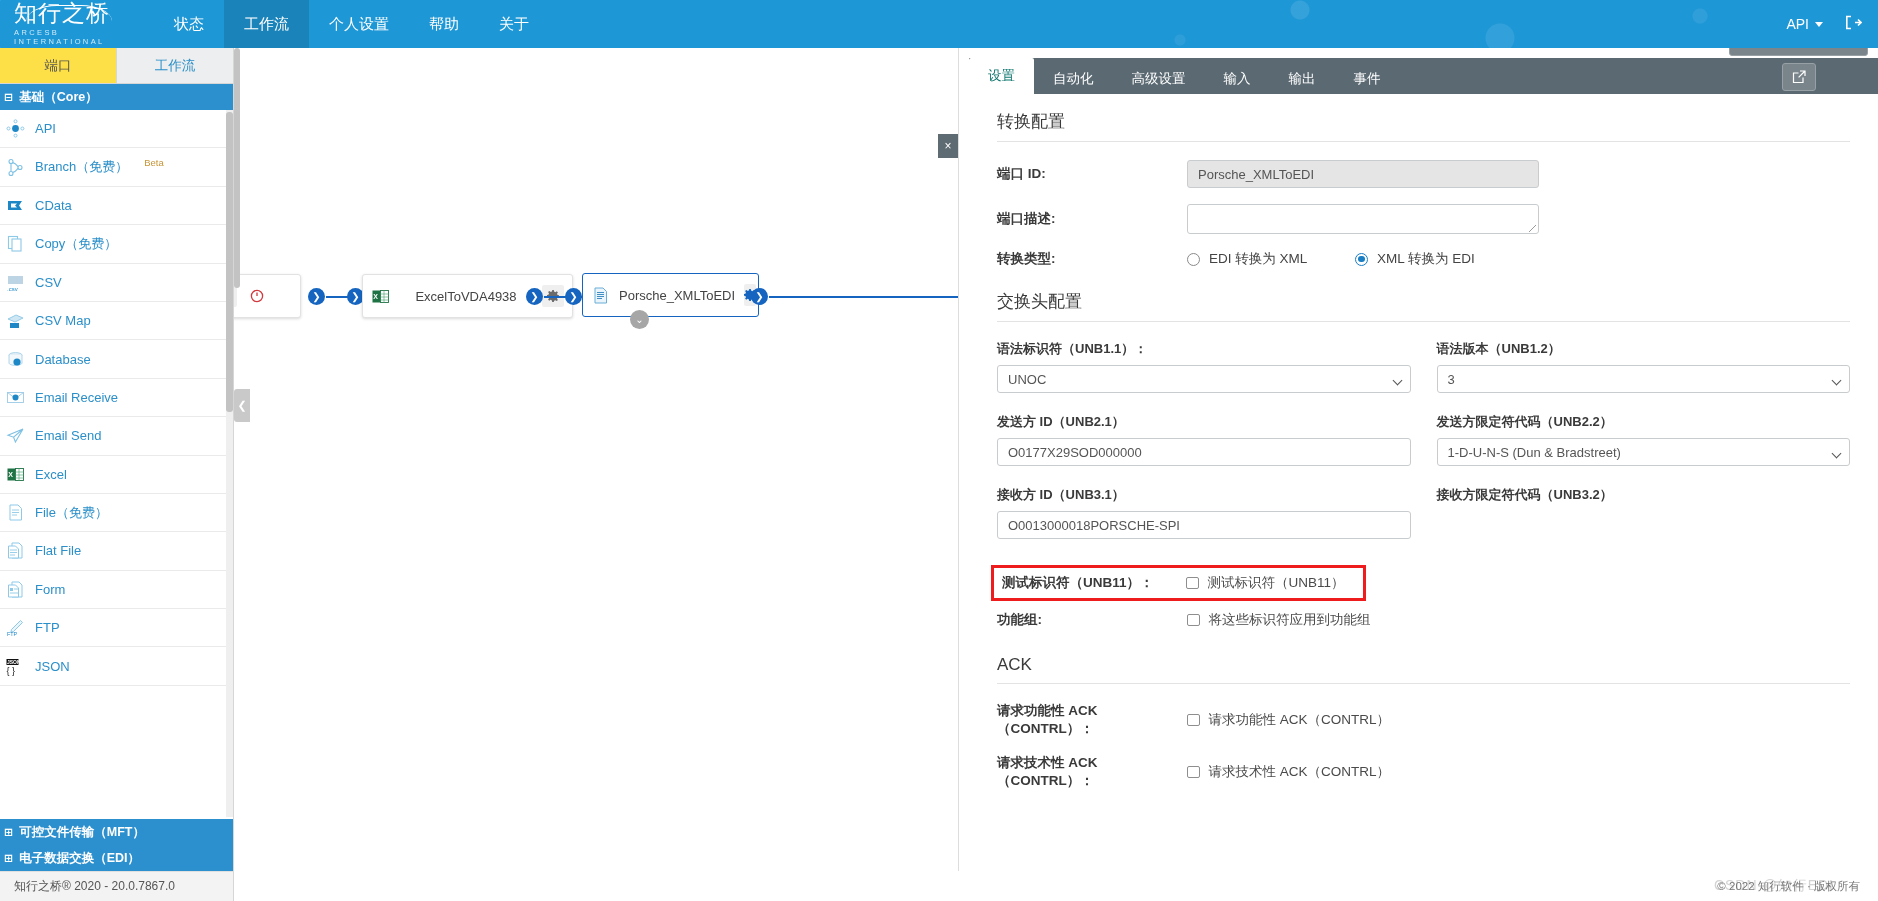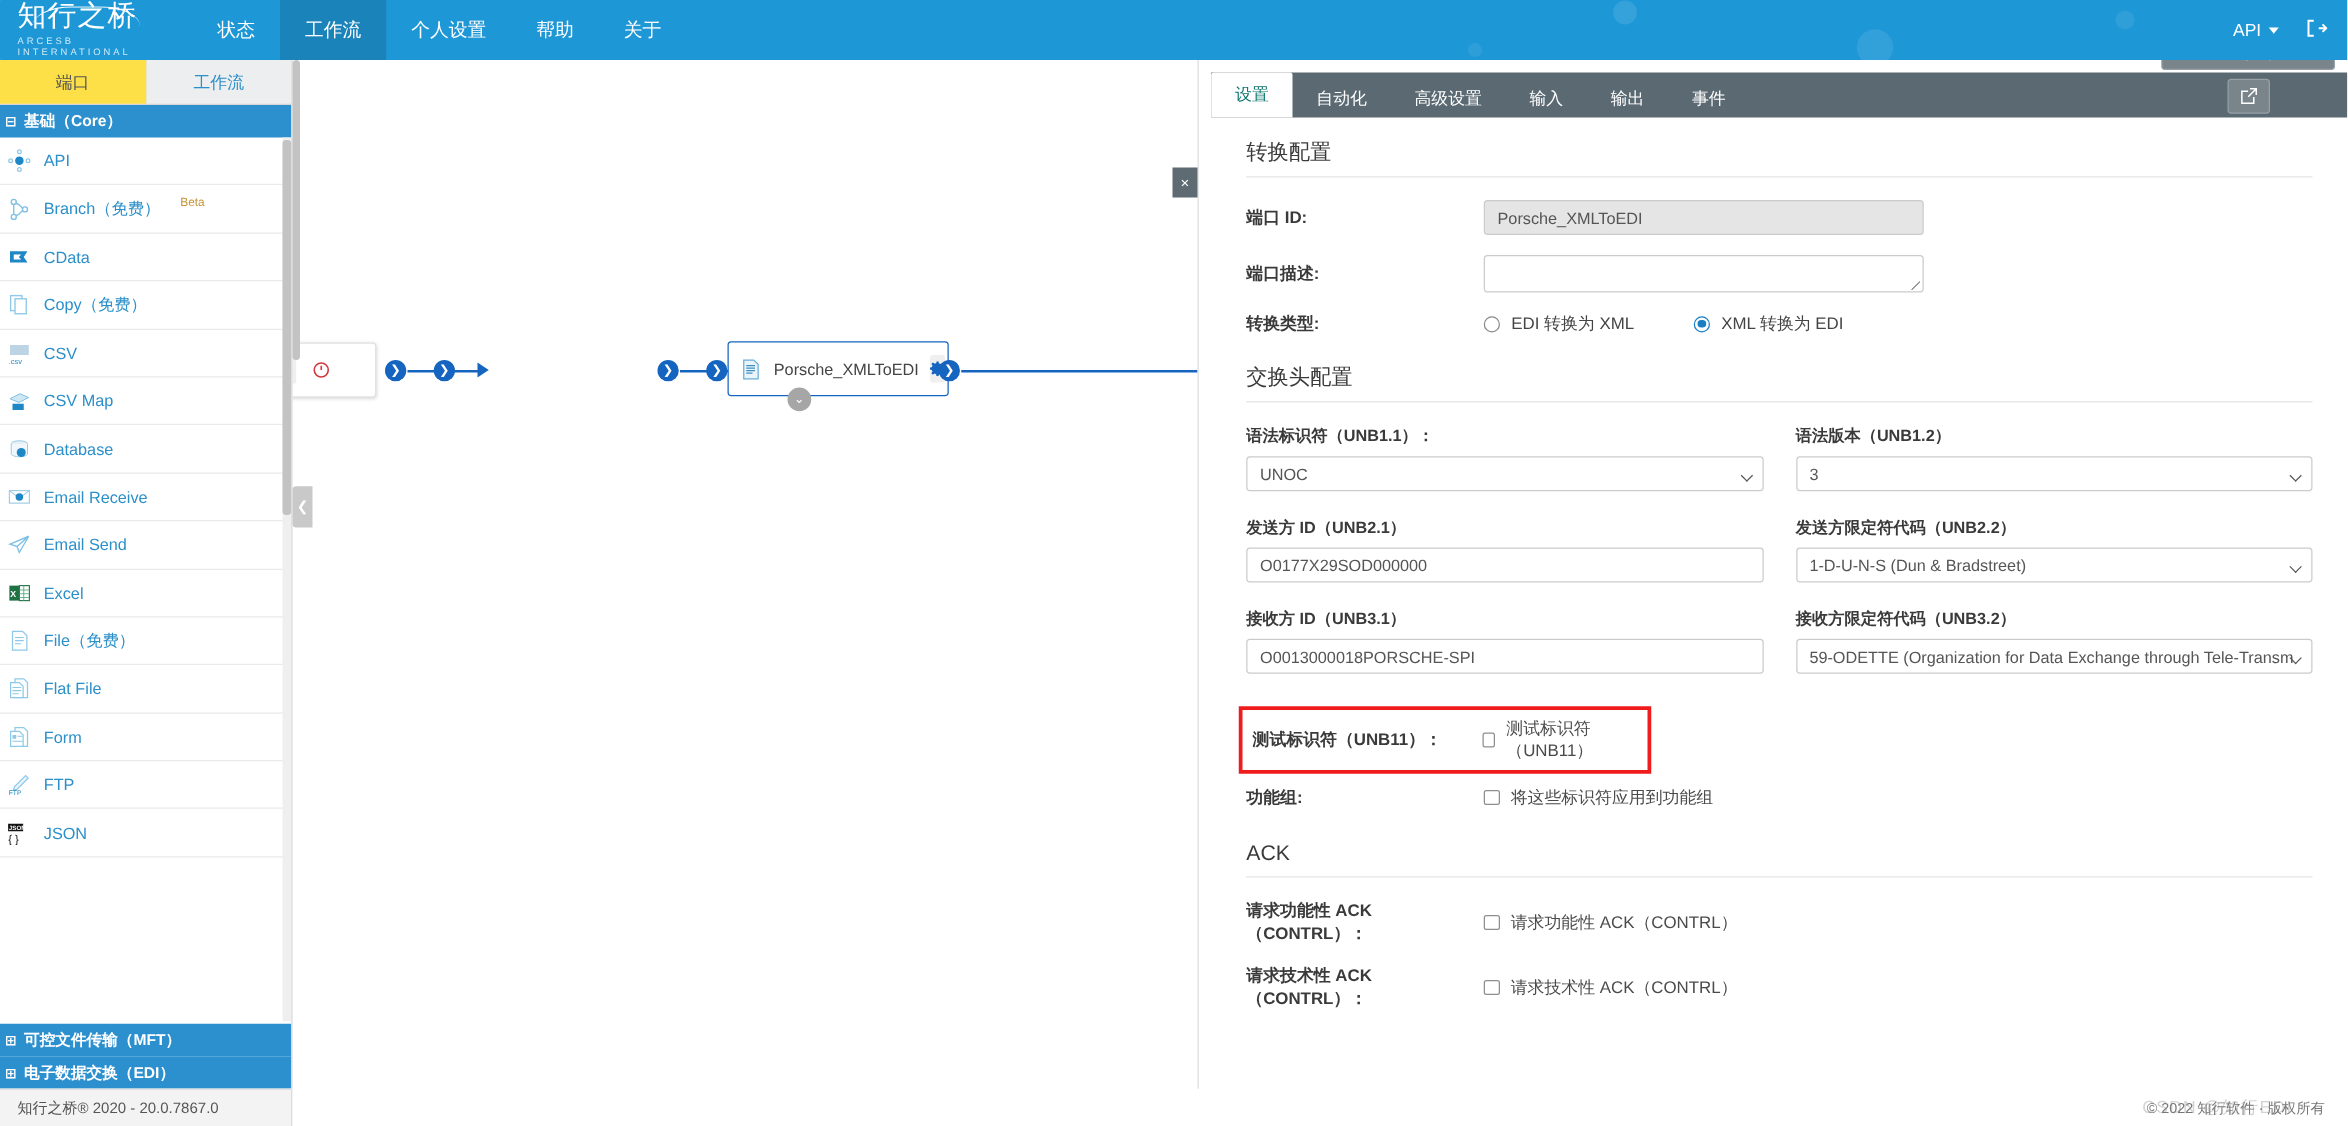--- a/index.html
+++ b/index.html
@@ -141,21 +141,21 @@
   .fld { margin-bottom:20px; }
   .sel {
     height:28px; border:1px solid #c9ccce; border-radius:3px; background:#fff; font-size:13px; color:#555;
     padding:0 24px 0 10px; display:flex; align-items:center; position:relative; cursor:pointer;
     white-space:nowrap; overflow:hidden;
   }
   .sel::after { content:""; position:absolute; right:9px; top:11px; width:6px; height:6px;
     border-right:1.6px solid #555; border-bottom:1.6px solid #555; transform:rotate(45deg); }
   .chk { width:12.5px; height:12.5px; border:1.3px solid #8e8e8e; border-radius:2px; background:#fff; display:inline-block; cursor:pointer; }
   .chk-row { display:flex; align-items:center; gap:9px; font-size:13.5px; color:#4a4a4a; }
-  .highlight-box { border:3px solid #ee1c1c; padding:6px 8px; display:flex; align-items:center; margin:6px 0 10px -6px; width:330px; }
+  .highlight-box { border:3px solid #ee1c1c; padding:6px 8px; display:flex; align-items:center; margin:6px 0 10px -6px; width:375px; }
 
   
   .footer-left {
     position:absolute; left:0; bottom:0; width:234px; height:30px; background:#f3f3f3;
     border-top:1px solid #e0e0e0; border-right:1px solid #d6d6d6;
     display:flex; align-items:center; padding-left:14px; font-size:12px; color:#555; z-index:21;
   }
   .footer-right {
     position:absolute; left:234px; right:0; bottom:0; height:30px; background:#ffffff;
     display:flex; align-items:center; justify-content:flex-end; padding-right:18px;
@@ -386,20 +386,37 @@
             <circle cx="7" cy="7" r="5.6"></circle>
             <path d="M7 3.6V7"></path>
           </svg>
     </span>
   </div>
   <div class="arrow-dot" style="left:74px;">❯</div>
   <div class="flow-line" style="left:92px; width:60px;"></div>
   <div class="arrow-head" style="left:148px;"></div>
   <div class="arrow-dot" style="left:113px;">❯</div>
 
+  <div class="node" style="left:128px; top:226px; width:211px;">
+    <span class="ic">
+      <svg width="19" height="19" viewBox="0 0 19 19">
+            <rect x="1.5" y="3.5" width="8" height="12" fill="#1f7244"></rect>
+            <text x="2.2" y="12.4" font-size="7" fill="#fff" font-family="Liberation Sans" font-weight="bold">X</text>
+            <rect x="9.5" y="3.5" width="8" height="12" fill="#fff" stroke="#1f7244" stroke-width=".9"></rect>
+            <path d="M9.5 7h8M9.5 10h8M9.5 13h8M13 3.5v12" stroke="#56ab7d" stroke-width=".7"></path>
+          </svg>
+    </span>
+    <span class="nname" style="flex:1; text-align:center;">ExcelToVDA4938</span>
+    <span class="gear-btn">
+      <svg width="12" height="12" viewBox="0 0 12 12" fill="#6b6b6b">
+            <circle cx="6" cy="6" r="2.1"></circle>
+            <path d="M5.2 0h1.6l.3 1.6 1.3.6 1.4-.9 1.1 1.1-.9 1.4.6 1.3 1.6.3v1.6l-1.6.3-.6 1.3.9 1.4-1.1 1.1-1.4-.9-1.3.6L6.8 12H5.2l-.3-1.6-1.3-.6-1.4.9L1.1 9.6l.9-1.4-.6-1.3L-0.2 6.6V5l1.6-.3.6-1.3-.9-1.4L2.4 1l1.4.9 1.3-.6z"></path>
+          </svg>
+    </span>
+  </div>
   <div class="arrow-dot" style="left:292px;">❯</div>
   <div class="flow-line" style="left:310px; width:60px;"></div>
   <div class="arrow-head" style="left:366px;"></div>
   <div class="arrow-dot" style="left:331px;">❯</div>
 
   <div class="node selected" style="left:348px; top:225px; width:177px;">
     <span class="ic">
       <svg width="19" height="19" viewBox="0 0 19 19">
             <path d="M4 2h8l3.5 3.5V17H4z" fill="#eaf4fb" stroke="#6aaed8" stroke-width="1"></path>
             <path d="M6 6.5h7M6 8.5h7M6 10.5h7M6 12.5h5" stroke="#3f8fc4" stroke-width="1"></path>
@@ -499,21 +516,20 @@
       </div>
     </div>
 
     <div class="cols">
       <div class="col fld">
         <div class="fld-label">接收方 ID（UNB3.1）</div>
         <div class="inp">O0013000018PORSCHE-SPI</div>
       </div>
       <div class="col fld">
         <div class="fld-label">接收方限定符代码（UNB3.2）</div>
-        <div class="sel">59-ODETTE (Organization for Data Exchange through Tele-Transm</div>
       </div>
     </div>
 
     <div class="highlight-box">
       <div class="row-label" style="width:184px; flex:0 0 184px;">测试标识符（UNB11）：</div>
       <div class="chk-row">
         <span class="chk"></span>
         <span>测试标识符（UNB11）</span>
       </div>
     </div>

